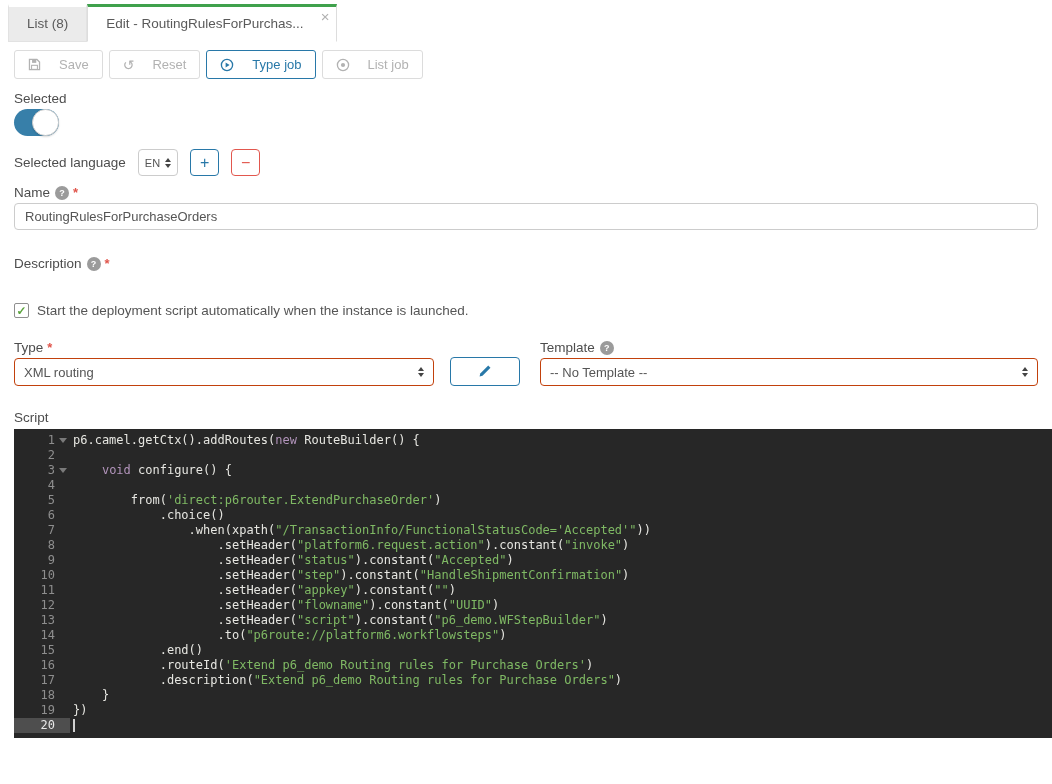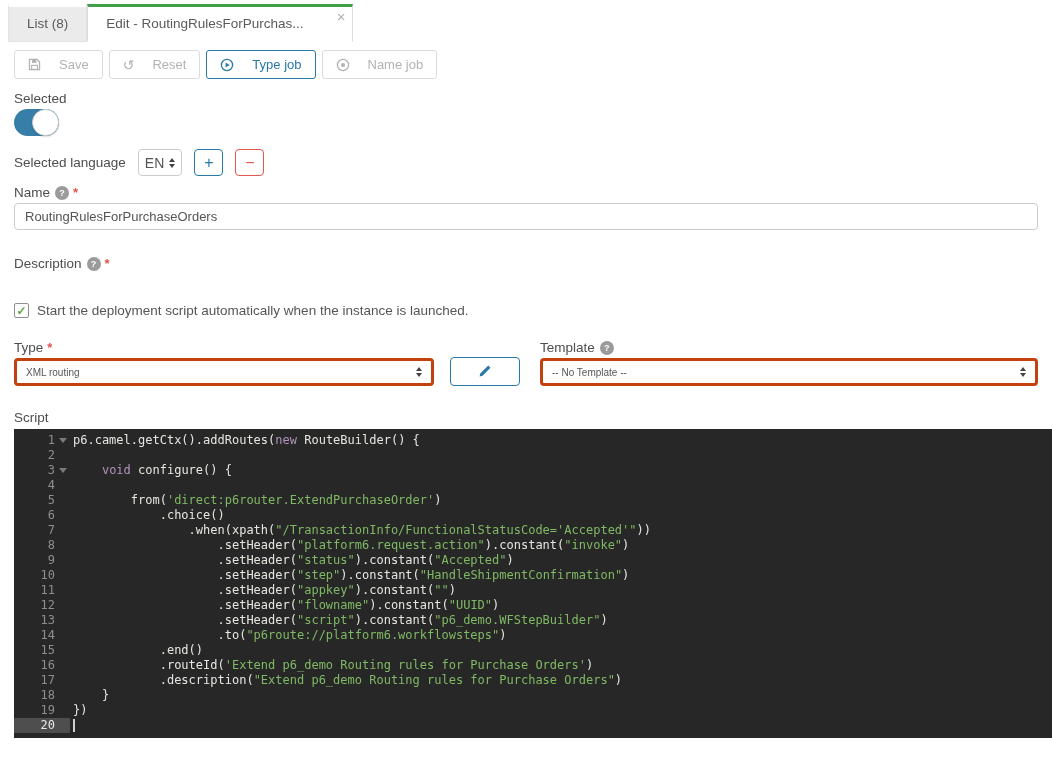--- a/index.html
+++ b/index.html
@@ -5,21 +5,21 @@
   * { margin:0; padding:0; box-sizing:border-box; }
   html,body { width:1052px; height:784px; overflow:hidden; background:#fff;
     font-family:"Liberation Sans", sans-serif; color:#4d4d4d; }
 
   
   .tabbar { display:flex; padding:4px 0 0 8px; align-items:flex-end; }
   .tab { position:relative; font-size:13.5px; color:#5a5a5a; padding:9px 18px 10px;
     background:#ebebeb; border:1px solid #e2e2e2; border-top:3px solid transparent;
     background-clip:padding-box; cursor:pointer; }
   .tab.active { background:#fff; border:1px solid #ddd; border-bottom:1px solid #fff;
-    border-top:3px solid #3fa14c; padding-right:48px; }
+    border-top:3px solid #3fa14c; padding-right:32px; }
   .tab-close { position:absolute; top:2px; right:6px; font-size:15px; color:#b0b0b0; line-height:1; }
 
   
   .toolbar { display:flex; gap:6px; margin:8px 14px 0; }
   .btn { display:inline-flex; align-items:center; gap:18px; height:29px; padding:0 13px;
     background:#fff; border:1px solid #dcdcdc; border-radius:3px; font-size:13px;
     color:#b2b2b2; cursor:default; }
   .btn.primary { border-color:#2878a8; color:#2878a8; cursor:pointer; }
   .btn svg { display:block; }
   .glyph-icon { font-size:14px; line-height:1; }
@@ -34,43 +34,43 @@
 
   .enabled-lbl { margin-top:12px; }
   .toggle { position:relative; width:45px; height:27px; margin-top:3px;
     background:#377fa9; border-radius:14px; cursor:pointer; }
   .toggle .knob { position:absolute; top:0; right:0; width:27px; height:27px;
     background:#fff; border:1px solid #cfcfcf; border-radius:50%;
     box-shadow:0 1px 2px rgba(0,0,0,.15); }
 
   .lang-row { display:flex; align-items:center; gap:12px; margin-top:13px; }
   .mini-select { display:flex; align-items:center; gap:5px; height:27px; padding:0 6px;
-    border:1px solid #ccc; border-radius:4px; background:#fff; font-size:14px; color:#555; cursor:pointer; }
+    border:1px solid #ccc; border-radius:4px; background:#fff; font-size:11px; color:#555; cursor:pointer; }
   .sq-btn { width:29px; height:27px; display:inline-flex; align-items:center; justify-content:center;
     background:#fff; border-radius:4px; font-size:16px; cursor:pointer; }
   .sq-btn.add { border:1px solid #2878a8; color:#2878a8; }
   .sq-btn.remove { border:1px solid #e2574e; color:#e2574e; }
 
   .field-lbl { margin-top:9px; }
   .text-input { width:100%; height:27px; margin-top:3px; padding:4px 10px;
     border:1px solid #ccc; border-radius:4px; font-family:"Liberation Sans", sans-serif;
     font-size:13px; color:#555; outline:none; }
   .desc-lbl { margin-top:26px; }
   textarea.text-input { height:42px; resize:both; }
 
   .chk-row { display:flex; align-items:center; margin-top:32px; font-size:13.5px; color:#555; }
   .chk-box { width:15px; height:15px; margin-right:8px; border:1px solid #8f8f8f; border-radius:2px;
     display:inline-flex; align-items:center; justify-content:center;
     color:#5aa33c; font-size:12px; font-weight:bold; background:#fff; cursor:pointer; }
 
   .type-row { display:flex; align-items:flex-end; margin-top:22px; }
   .col-type { width:420px; }
   .select { display:flex; align-items:center; justify-content:space-between; height:28px;
-    margin-top:3px; padding:0 9px; border:3px solid #c2410c; border-radius:4px;
-    background:#fff; font-size:10px; color:#555; cursor:pointer; }
+    margin-top:3px; padding:0 9px; border:1px solid #c2410c; border-radius:4px;
+    background:#fff; font-size:13px; color:#555; cursor:pointer; }
   .arrows { display:flex; flex-direction:column; gap:2px; }
   .tri-up { width:0; height:0; border-left:3.5px solid transparent; border-right:3.5px solid transparent; border-bottom:4.5px solid #444; }
   .tri-down { width:0; height:0; border-left:3.5px solid transparent; border-right:3.5px solid transparent; border-top:4.5px solid #444; }
   .mini-select .tri-up { border-bottom-width:4px; }
   .mini-select .tri-down { border-top-width:4px; }
   .pencil-btn { width:70px; height:29px; margin-left:16px; display:inline-flex; align-items:center;
     justify-content:center; background:#fff; border:1px solid #2878a8; border-radius:4px;
     color:#2878a8; cursor:pointer; }
   .col-template { flex:1; margin-left:20px; }
 
@@ -130,21 +130,21 @@
     </span>
     <span>Type job</span>
   </button>
   <button class="btn">
     <span>
       <svg width="14" height="14" viewBox="0 0 16 16">
         <circle cx="8" cy="8" r="6.4" fill="none" stroke="currentColor" stroke-width="1.5"></circle>
         <circle cx="8" cy="8" r="2.4" fill="currentColor"></circle>
       </svg>
     </span>
-    <span>Name job</span>
+    <span>List job</span>
   </button>
 </div>
 
 <div class="form">
 
   <div class="lbl enabled-lbl">Selected</div>
   <div class="toggle">
     <div class="knob"></div>
   </div>
 

